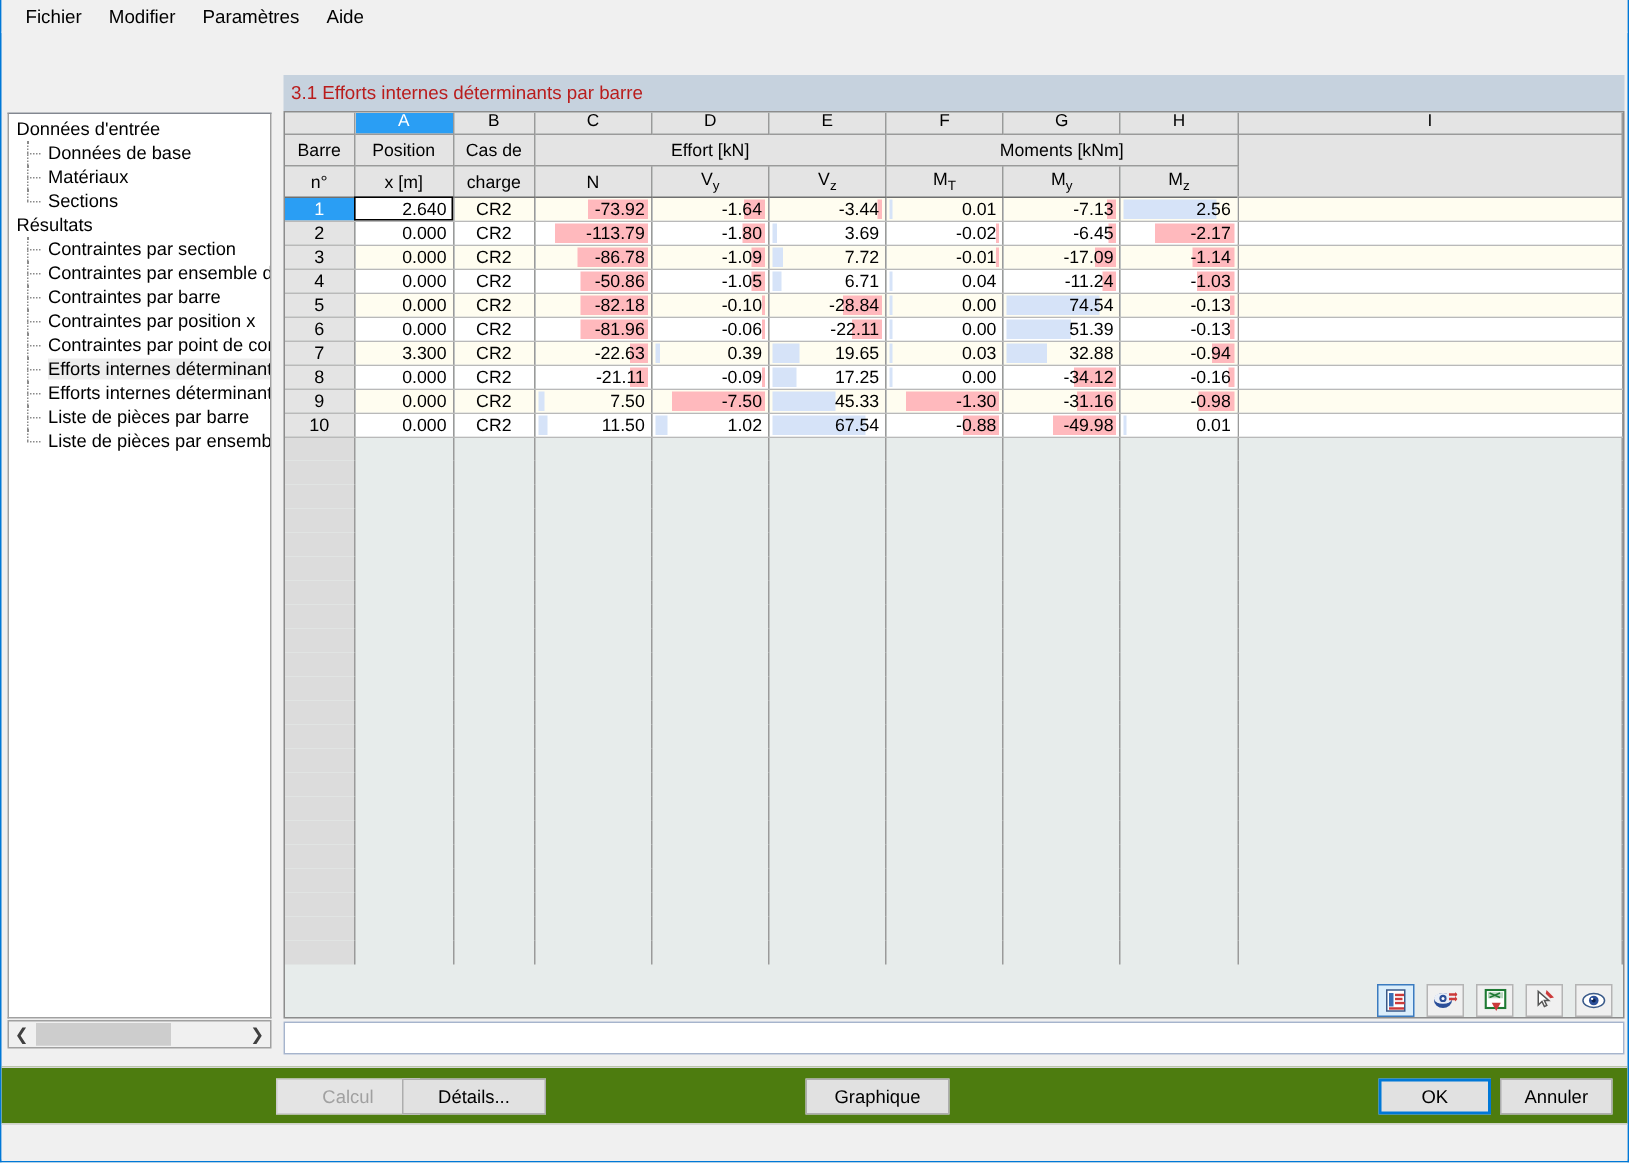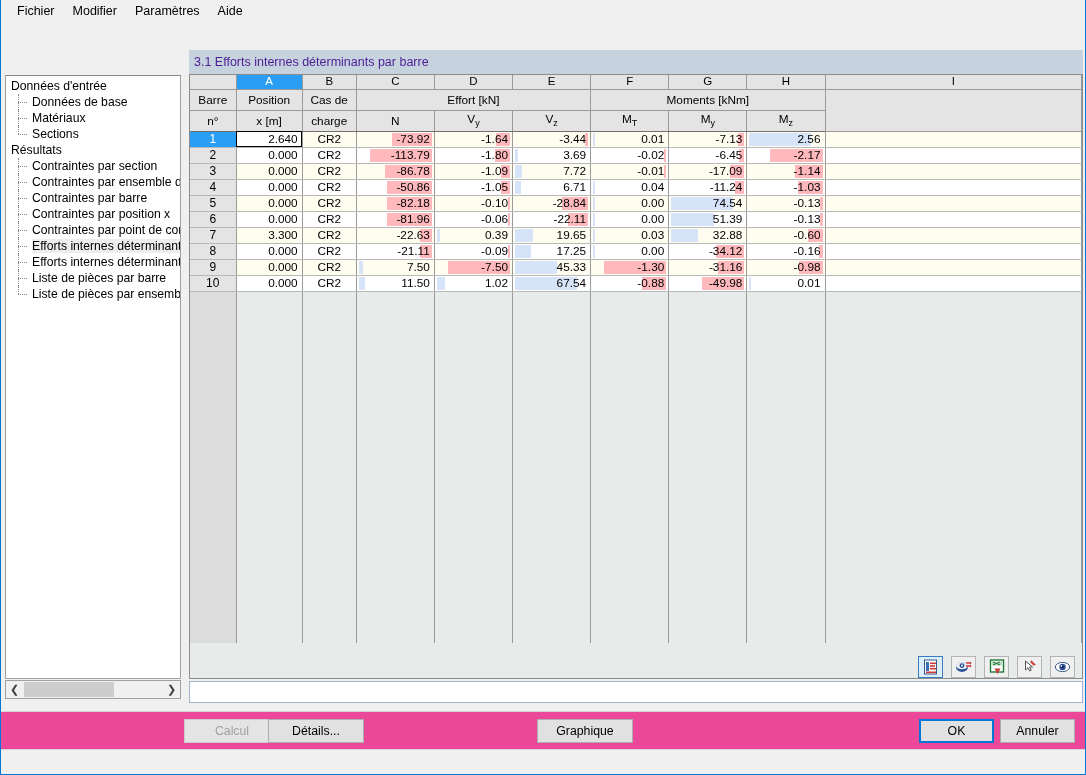--- a/index.html
+++ b/index.html
@@ -171,21 +171,21 @@
   
   .rightpanel {
     position: absolute;
     left: 188px; top: 2px;
     width: 894px;
     height: 657px;
   }
   .sectionhdr {
     width: 894px; height: 24px;
     background: #c6d2de;
-    color: #4c1d95;
+    color: #b91c1c;
     font-size: 12.5px;
     display: flex; align-items: center;
     padding-left: 5px;
     white-space: nowrap;
   }
 
   
   .tablewrap {
     position: absolute;
     left: 0; top: 24px;
@@ -312,21 +312,21 @@
     width: 894px; height: 22px;
     background: #ffffff;
     border: 1px solid #a6b4cc;
   }
 
   
   .footer {
     position: absolute;
     left: 0; top: 711px;
     width: 1084px; height: 38px;
-    background: #ec4899;
+    background: #4d7c0f;
     border-top: 1px solid #d6d6d6;
   }
   .btn {
     position: absolute;
     height: 24px;
     background: #e1e1e1;
     border: 1px solid #adadad;
     color: #000;
     font-size: 12.3px;
     display: flex; align-items: center; justify-content: center;
@@ -685,21 +685,21 @@
                 <td class="cell">
                   <div class="bar" style="background: rgb(214, 227, 248); width: 2px; left: 2px;"></div>
                   <span class="v">0.03</span>
                 </td>
                 <td class="cell">
                   <div class="bar" style="background: rgb(214, 227, 248); width: 27px; left: 2px;"></div>
                   <span class="v">32.88</span>
                 </td>
                 <td class="cell">
                   <div class="bar" style="background: rgb(255, 185, 189); width: 15px; right: 2px;"></div>
-                  <span class="v">-0.60</span>
+                  <span class="v">-0.94</span>
                 </td>
                 <td class="cell" style="background: rgb(255, 253, 240);"></td>
               </tr>
               <tr class="even">
                 <td class="rowhdr">8</td>
                 <td class="cell">
                   <span class="v">0.000</span>
                 </td>
                 <td class="cell">
                   <span class="v ctr">CR2</span>

